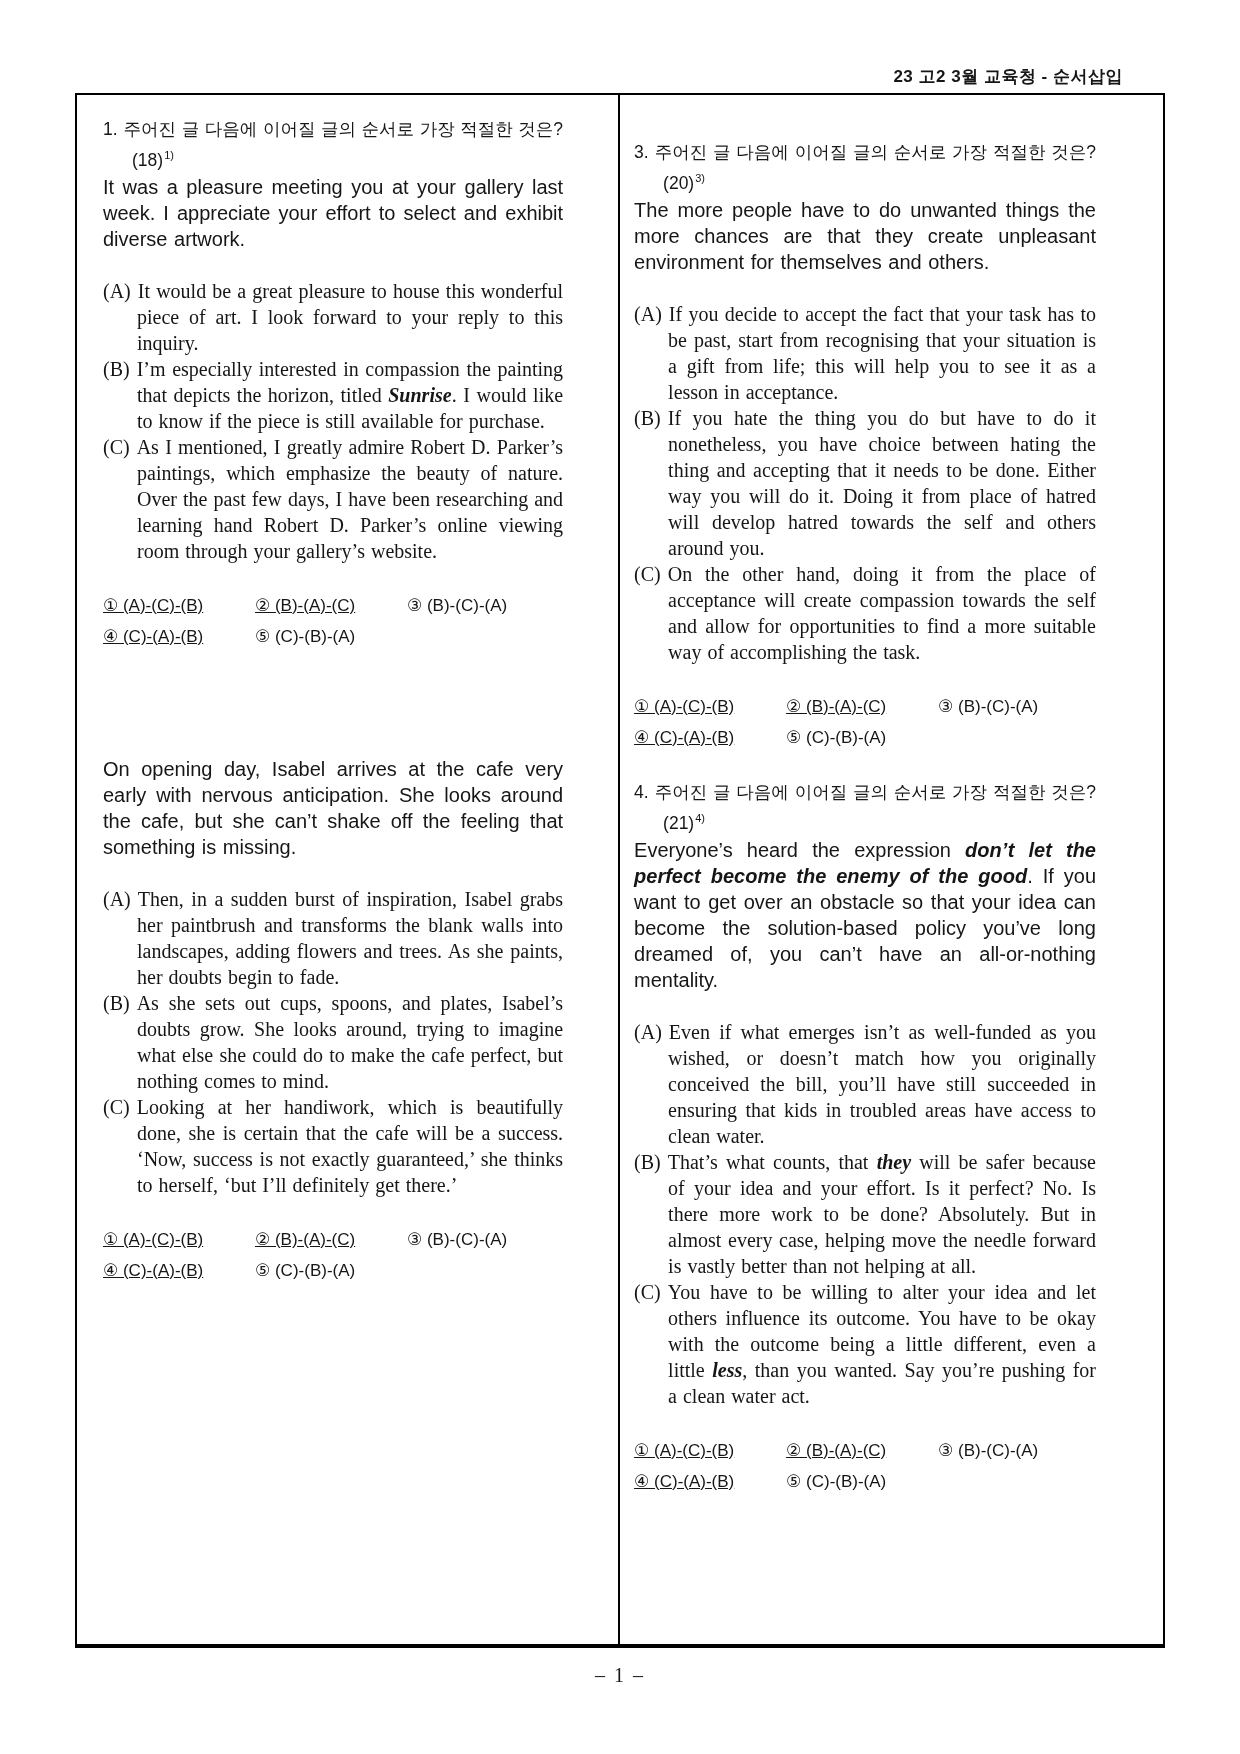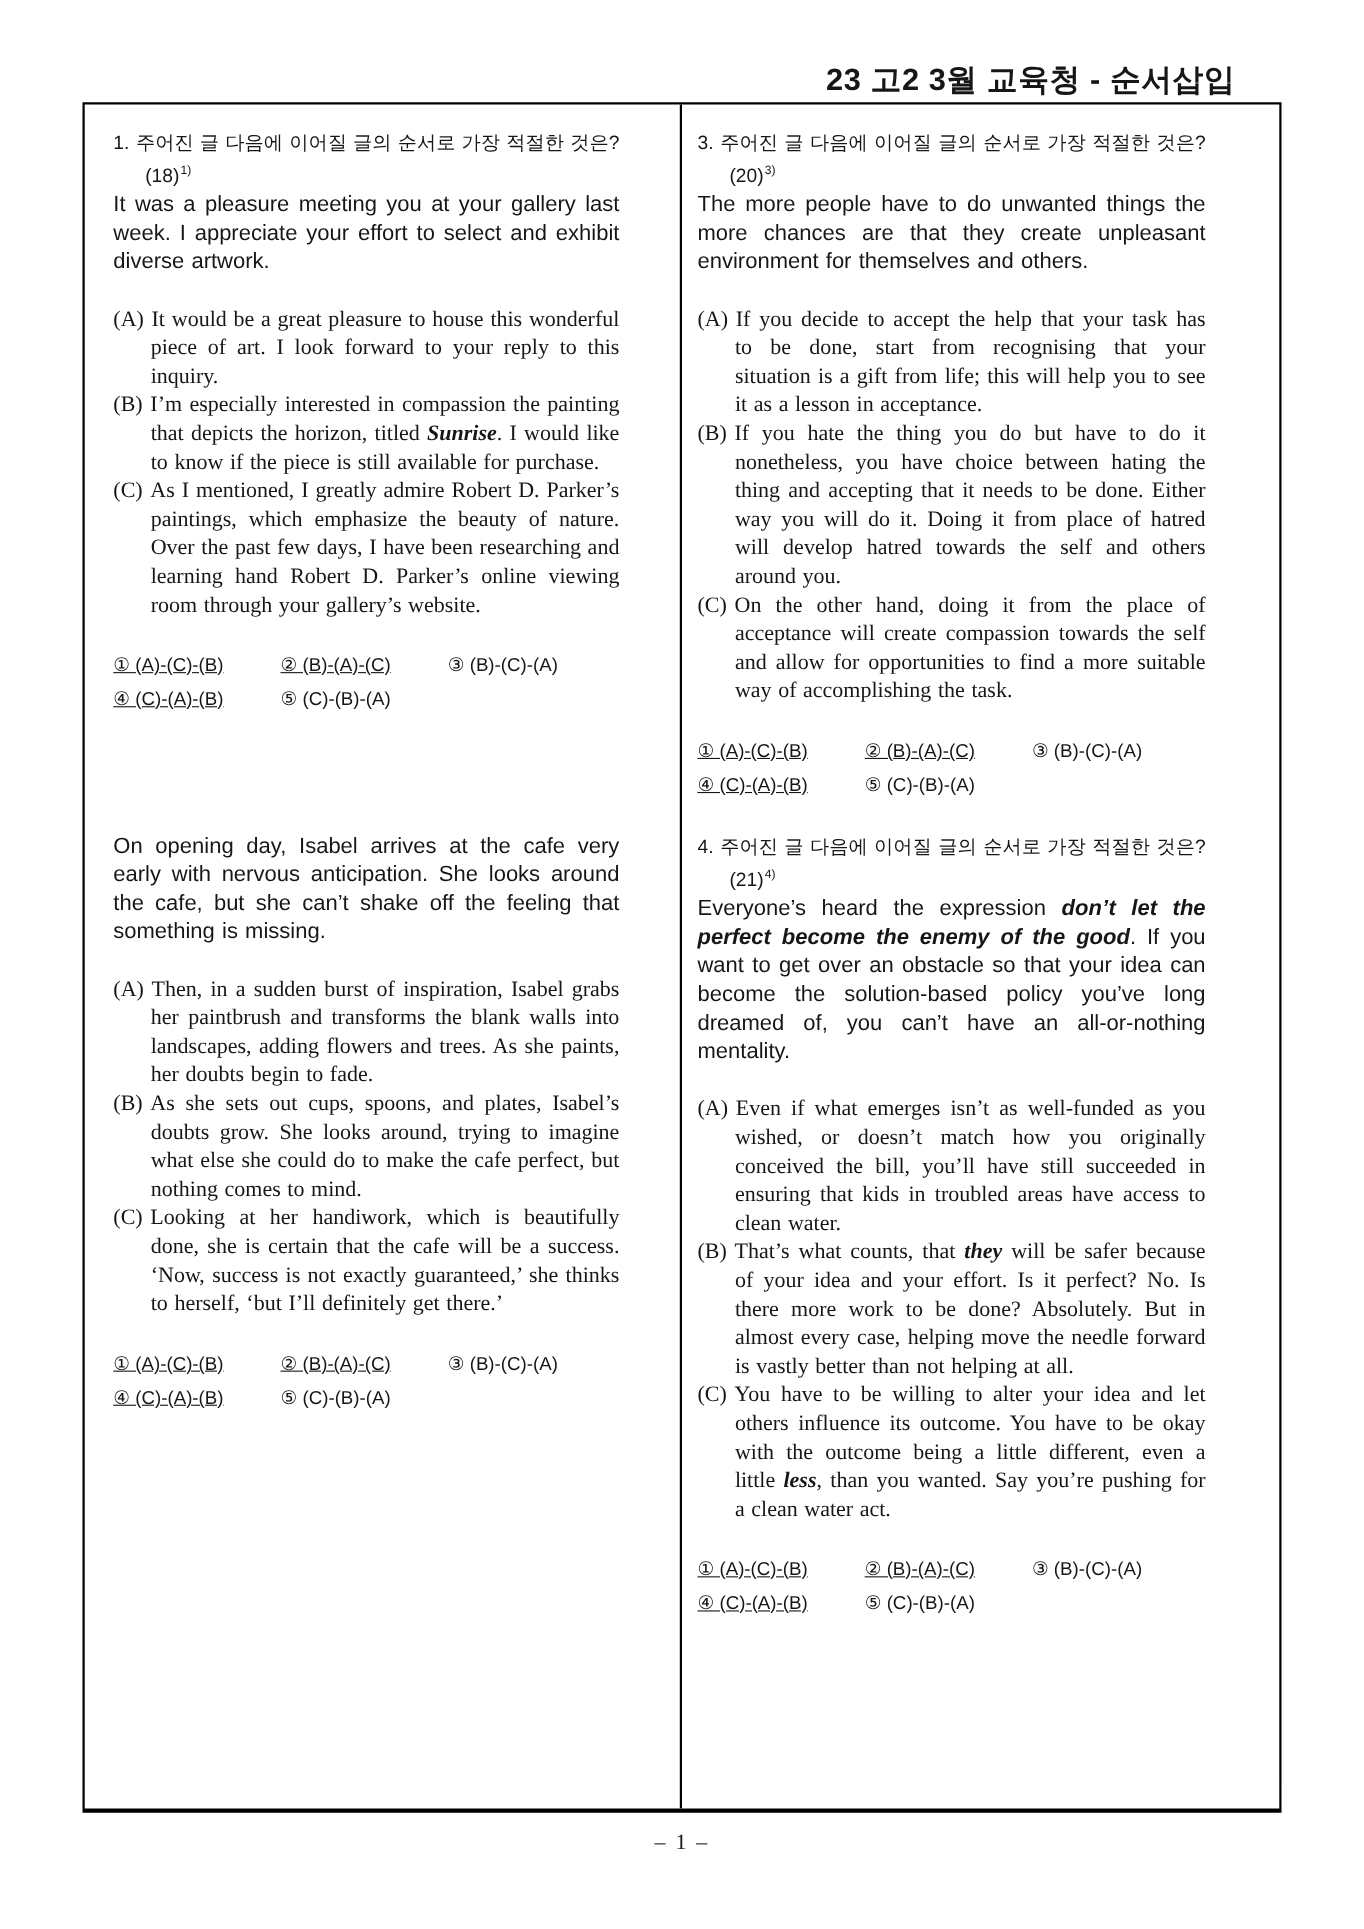--- a/index.html
+++ b/index.html
@@ -5,33 +5,33 @@
   * { margin:0; padding:0; box-sizing:border-box; }
   html,body { background:#ffffff; }
   body {
     width:1240px; height:1754px;
     font-family:"Liberation Sans","DejaVu Sans",sans-serif;
     color:#161616;
   }
   .page { position:relative; width:1240px; height:1754px; overflow:hidden; background:#fff; }
 
   .header-title {
-    position:absolute; top:54px; right:117px;
-    font-size:28px; font-weight:700; letter-spacing:.5px; white-space:nowrap;
+    position:absolute; top:65px; right:117px;
+    font-size:17px; font-weight:700; letter-spacing:.5px; white-space:nowrap;
   }
 
   .sheet {
     position:absolute; left:75px; top:93px;
     width:1090px; height:1555px;
     border:2px solid #000; border-bottom-width:4px;
     display:flex; background:#fff;
   }
   .col { width:579px; padding-top:21px; }
   .col-left  { border-right:2px solid #000; padding-left:26px; padding-right:55px; }
-  .col-right { padding-left:14px; padding-right:67px; }
+  .col-right { padding-left:14px; padding-right:67px;margin-top:23px; }
 
   .question.first { height:640px; }
 
   .q-head {
     font-size:17.5px; line-height:26px;
     padding-left:24px; text-indent:-24px;
     text-align:justify; margin-bottom:1px;
   }
   .q-num { margin-right:6px; }
   .q-ref { margin-left:5px; }
@@ -95,21 +95,21 @@
       </section>
 
     </div>
 
     <div class="col col-right">
 
       <section class="question first">
         <p class="q-head"><span class="q-num">3.</span><span>주어진 글 다음에 이어질 글의 순서로 가장 적절한 것은?</span><span class="q-ref">(20)</span><span class="q-note">3)</span></p>
         <p class="stem"><span>The more people have to do unwanted things the more chances are that they create unpleasant environment for themselves and others.</span></p>
         <div class="items">
-          <p class="item"><span class="item-label">(A)</span><span>If you decide to accept the help that your task has to be done, start from recognising that your situation is a gift from life; this will help you to see it as a lesson in acceptance.</span></p>
+          <p class="item"><span class="item-label">(A)</span><span>If you decide to accept the fact that your task has to be past, start from recognising that your situation is a gift from life; this will help you to see it as a lesson in acceptance.</span></p>
           <p class="item"><span class="item-label">(B)</span><span>If you hate the thing you do but have to do it nonetheless, you have choice between hating the thing and accepting that it needs to be done. Either way you will do it. Doing it from place of hatred will develop hatred towards the self and others around you.</span></p>
           <p class="item"><span class="item-label">(C)</span><span>On the other hand, doing it from the place of acceptance will create compassion towards the self and allow for opportunities to find a more suitable way of accomplishing the task.</span></p>
         </div>
         <div class="choices">
           <div class="choice-row"><span class="slot">① (A)-(C)-(B)</span><span class="slot">② (B)-(A)-(C)</span><span>③ (B)-(C)-(A)</span></div>
           <div class="choice-row"><span class="slot">④ (C)-(A)-(B)</span><span>⑤ (C)-(B)-(A)</span></div>
         </div>
       </section>
 
       <section class="question">

